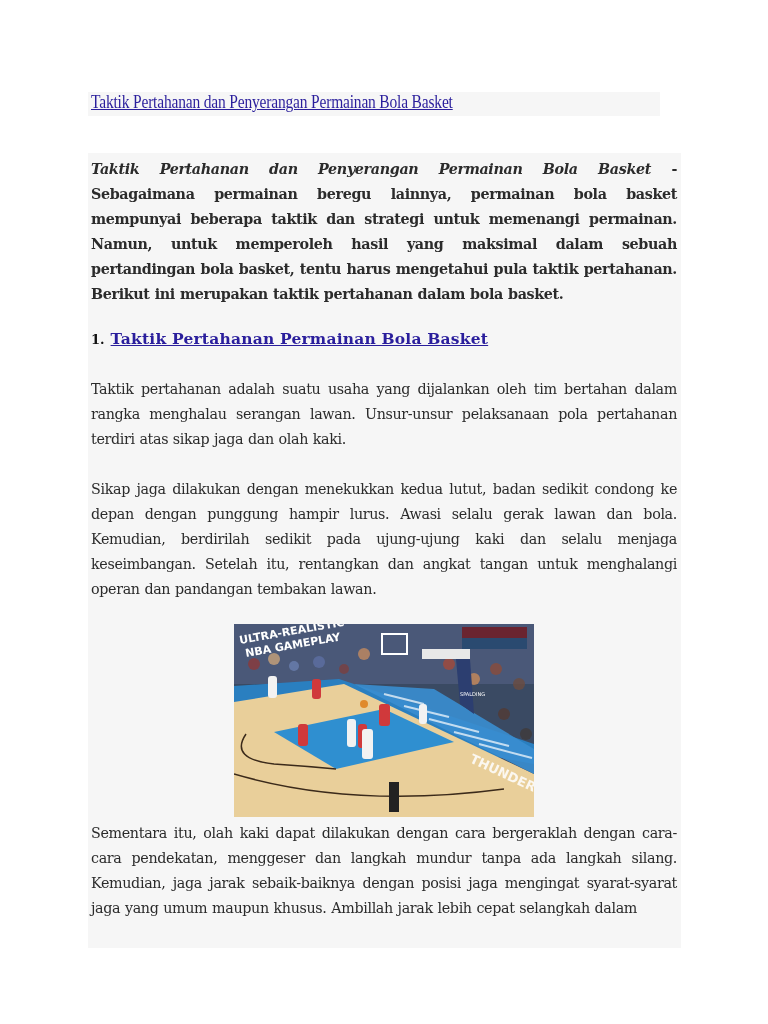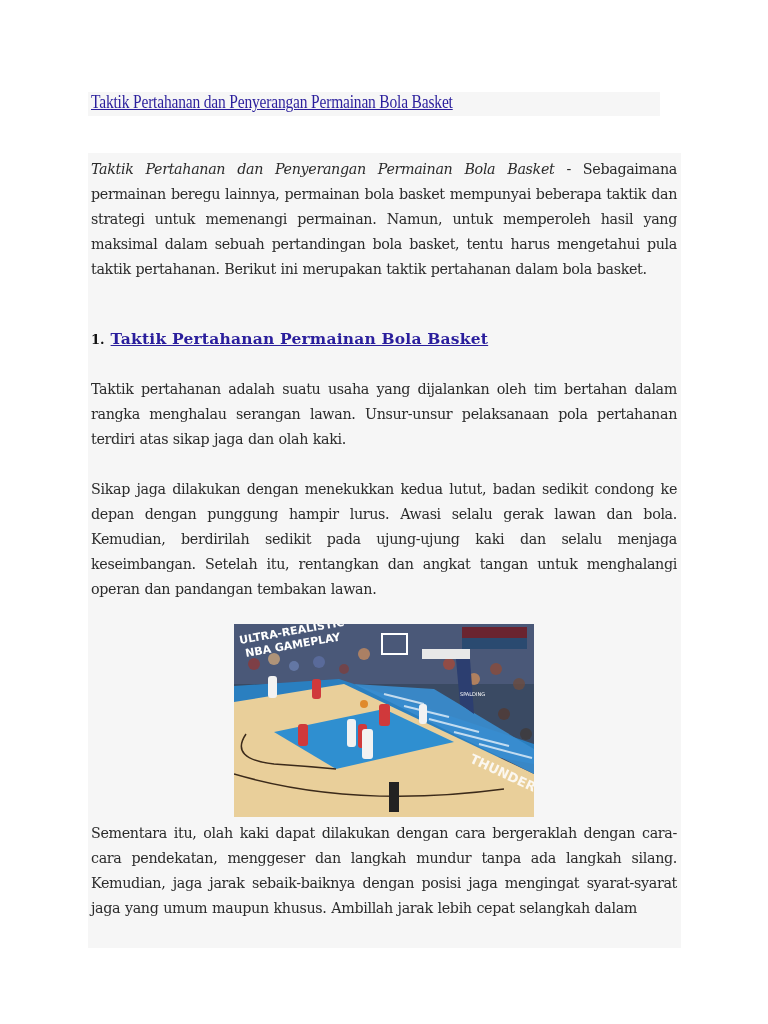--- a/index.html
+++ b/index.html
@@ -57,21 +57,21 @@
       font-size: 14.3px;
       line-height: 25px;
       text-align: justify;
       color: #2b2b2b;
       letter-spacing: -0.35px;
       word-spacing: 0.5px;
     }
     .para em {
       font-style: italic;
     }
-    .p1 { position: absolute; left: 3px; top: 4px; width: 586px; }
+    .p1 { position: absolute; left: 3px; top: 4px; width: 586px; font-weight: bold; }
     .h1 {
       position: absolute; left: 3px; top: 176px;
       font-family: "DejaVu Serif", serif;
       font-size: 15.5px;
       white-space: nowrap;
     }
     .h1 .num {
       font-weight: bold;
       color: #111;
       font-size: 13px;

